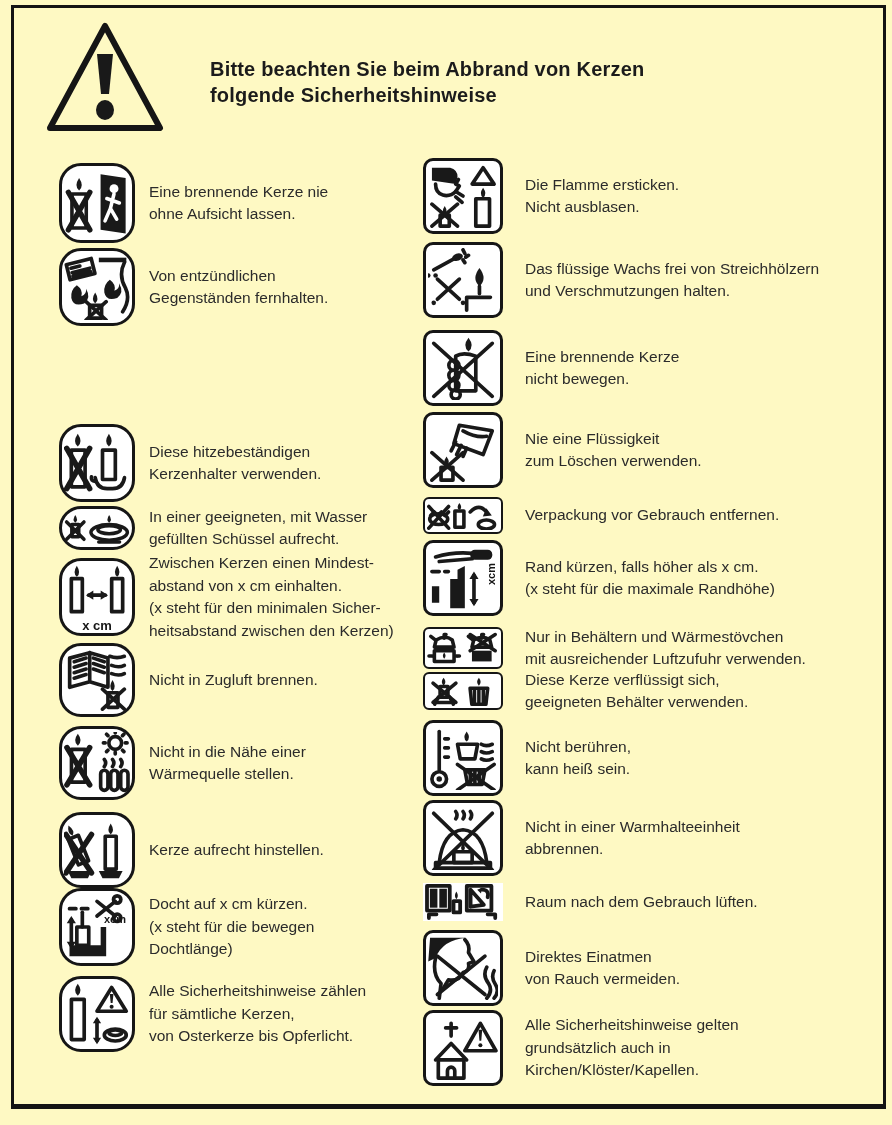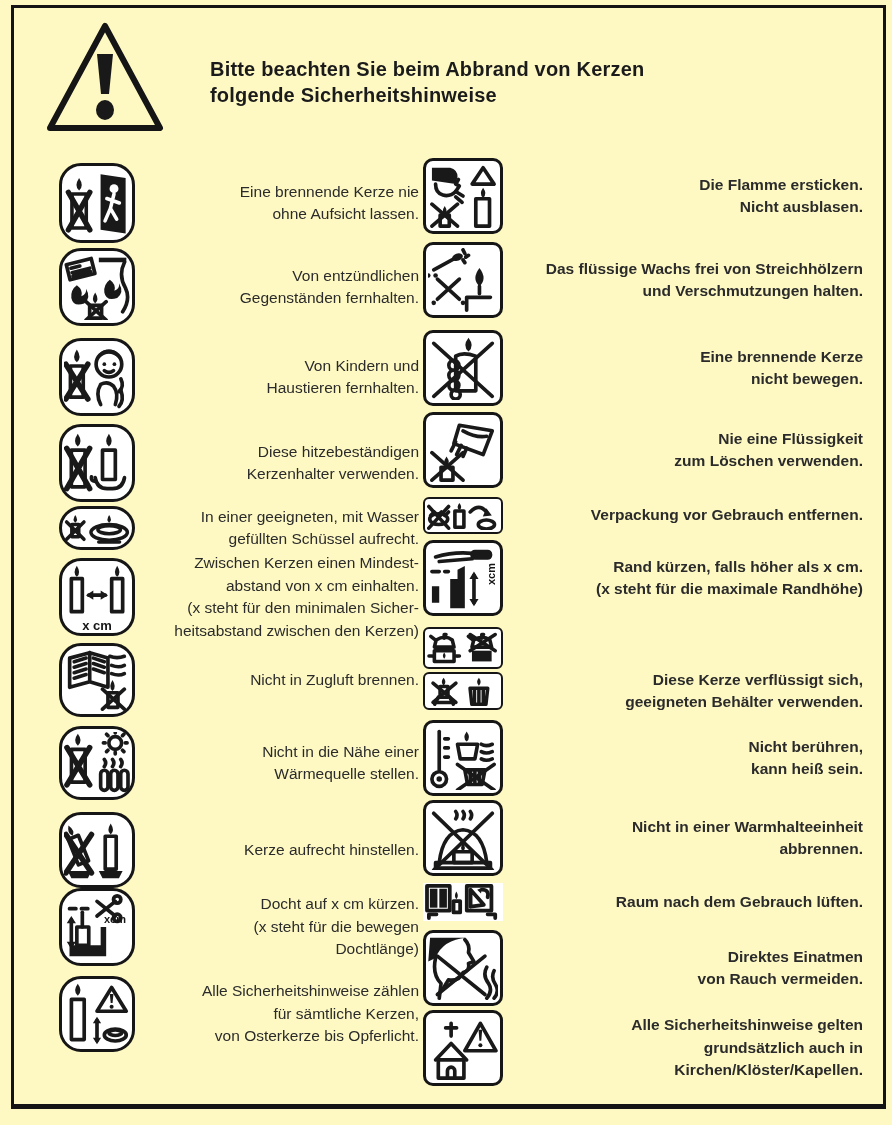--- a/index.html
+++ b/index.html
@@ -15,23 +15,23 @@
   .item{position:absolute;display:flex;align-items:center;}
   .item.left{left:59px;width:360px;}
   .item.right{left:423px;width:440px;}
   .ibox{flex:0 0 auto;box-sizing:border-box;border:3.5px solid #161616;border-radius:10px;
         background:#fff;display:flex;align-items:center;justify-content:center;position:relative;}
   .item.left .ibox{width:76px;border-radius:22px;}
   .item.right .ibox{width:80px;}
   .ibox.noborder{border:none;border-radius:0;}
   .ibox.thin{border-width:2.5px;border-radius:6px;}
   .ibox svg{display:block;}
-  .itext{flex:1 1 auto;white-space:pre-line;font-size:15.5px;line-height:22.5px;color:#2b2b2b;text-align:right;}
+  .itext{flex:1 1 auto;white-space:pre-line;font-size:15.5px;line-height:22.5px;color:#2b2b2b;}
   .item.left .itext{margin-left:14px;}
-  .item.right .itext{margin-left:22px;font-weight:bold;}
+  .item.right .itext{margin-left:22px;}
   .icon-label{position:absolute;left:0;right:0;bottom:1px;text-align:center;
               font-weight:bold;font-size:13px;color:#161616;line-height:13px;}
   .icon-label.small{font-size:11px;}
   .icon-label.rot{left:auto;right:2px;top:50%;bottom:auto;width:14px;
                   transform:translateY(-50%) rotate(-90deg);transform-origin:center;}
   .stroke{fill:none;stroke:#191919;stroke-width:4;stroke-linecap:round;stroke-linejoin:round;}
   .stroke.thickx{stroke-width:6;}
   .fill{fill:#191919;stroke:none;}
   .wfill{fill:#ffffff;stroke:none;}
 </style>
@@ -79,38 +79,20 @@
         <path class="fill" d="M50,28 q7,5 5,12 q6,-2 5,-8 q6,10 -2,16 q-12,4 -14,-6 q-1,-9 6,-14"></path>
         <path class="fill" d="M34,42 q5,8 0,12 q-5,-4 0,-12"></path>
         <rect class="stroke" x="28" y="56" width="13" height="14" stroke-width="3.5"></rect>
         <path class="stroke" d="M24,52 L46,72 M46,52 L24,72" stroke-width="4.5"></path>
       </svg>
     </div>
     <div class="itext">Von entzündlichen
 Gegenständen fernhalten.</div>
   </div>
 
-  <div class="item left" style="top:338px;height:78px">
-    <div class="ibox" style="height:78px">
-      <svg width="66" height="66" viewBox="0 0 72 72">
-        <path class="fill" d="M14,6 q6,9 0,14 q-6,-5 0,-14"></path>
-        <rect class="stroke" x="7" y="24" width="14" height="34"></rect>
-        <path class="stroke thickx" d="M2,22 L26,60 M26,22 L2,60"></path>
-        <circle class="stroke" cx="49" cy="22" r="14" stroke-width="3.5"></circle>
-        <path class="fill" d="M35,20 a14,14 0 0 1 28,0 l-4,-5 q-10,-9 -20,0 z"></path>
-        <circle class="fill" cx="44" cy="22" r="2"></circle>
-        <circle class="fill" cx="55" cy="22" r="2"></circle>
-        <path class="stroke" d="M44,29 q5,4 10,0" stroke-width="2.5"></path>
-        <path class="stroke" d="M40,44 q-6,10 0,22 M40,44 q8,-4 14,2 q6,8 2,20 M62,50 q4,12 -2,18" stroke-width="3"></path>
-        <path class="stroke" d="M60,52 q6,-6 2,-14" stroke-width="3"></path>
-      </svg>
-    </div>
-    <div class="itext">Von Kindern und
-Haustieren fernhalten.</div>
-  </div>
 
   <div class="item left" style="top:424px;height:78px">
     <div class="ibox" style="height:78px">
       <svg width="66" height="66" viewBox="0 0 72 72">
         <path class="fill" d="M15,4 q6,9 0,14 q-6,-5 0,-14"></path>
         <rect class="stroke" x="8" y="22" width="15" height="40"></rect>
         <path class="stroke thickx" d="M3,20 L28,64 M28,20 L3,64"></path>
         <path class="fill" d="M49,4 q6,9 0,14 q-6,-5 0,-14"></path>
         <rect class="stroke" x="42" y="22" width="14" height="32"></rect>
         <path class="stroke" d="M34,52 q2,12 13,12 h6 q11,0 13,-12" stroke-width="4"></path>
@@ -354,20 +336,22 @@
         <rect class="stroke" x="8" y="22" width="22" height="12" stroke-width="2.5"></rect>
         <path class="fill" d="M19,24 q3,4 0,7 q-3,-3 0,-7"></path>
         <path class="stroke" d="M2,28 h4 M32,28 h4" stroke-width="2"></path>
         <path class="fill" d="M7,27 l-4,1.5 4,1.5 z M33,27 l4,1.5 -4,1.5 z"></path>
         <path class="stroke" d="M52,10 q10,-6 18,0 l2,8 h-22 z" stroke-width="2.5"></path>
         <path class="stroke" d="M51,10 l-5,-4 M61,8 v-4 h2" stroke-width="2.5"></path>
         <rect class="fill" x="50" y="22" width="22" height="12"></rect>
         <path class="stroke" d="M48,4 L76,22 M76,4 L48,22" stroke-width="3.5"></path>
       </svg>
     </div>
+    <div class="itext">Nur in Behältern und Wärmestövchen
+mit ausreichender Luftzufuhr verwenden.</div>
   </div>
 
   <div class="item right" style="top:672px;height:38px">
     <div class="ibox thin" style="height:38px">
       <svg width="72" height="30" viewBox="0 0 80 34">
         <path class="fill" d="M18,2 q4,5 0,9 q-4,-4 0,-9"></path>
         <rect class="stroke" x="14" y="12" width="9" height="12" stroke-width="2.5"></rect>
         <path class="stroke" d="M12,24 l-4,8 M25,24 l4,8 M8,30 h22" stroke-width="2.5"></path>
         <path class="stroke" d="M6,8 L32,30 M32,8 L6,30" stroke-width="3"></path>
         <path class="fill" d="M58,2 q4,5 0,9 q-4,-4 0,-9"></path>

